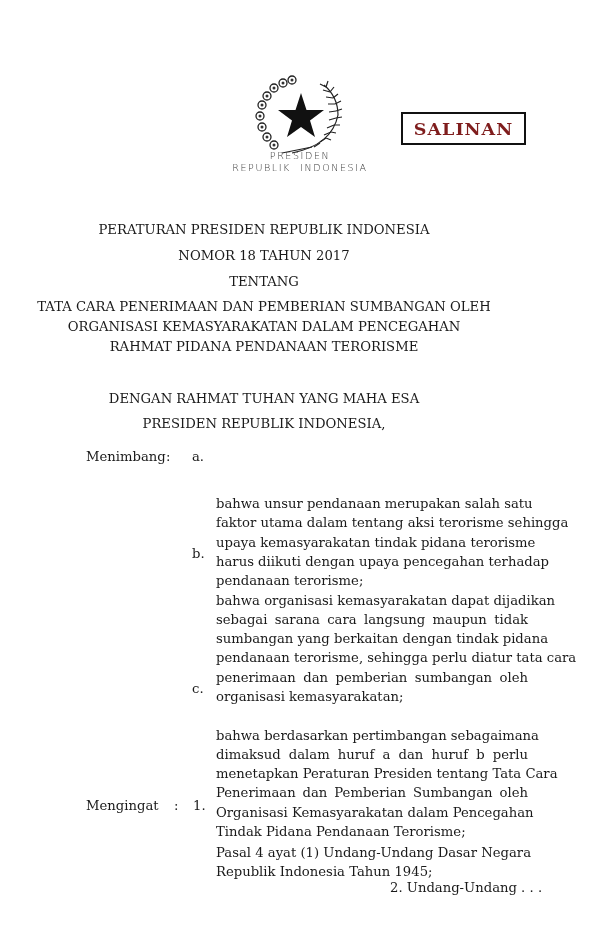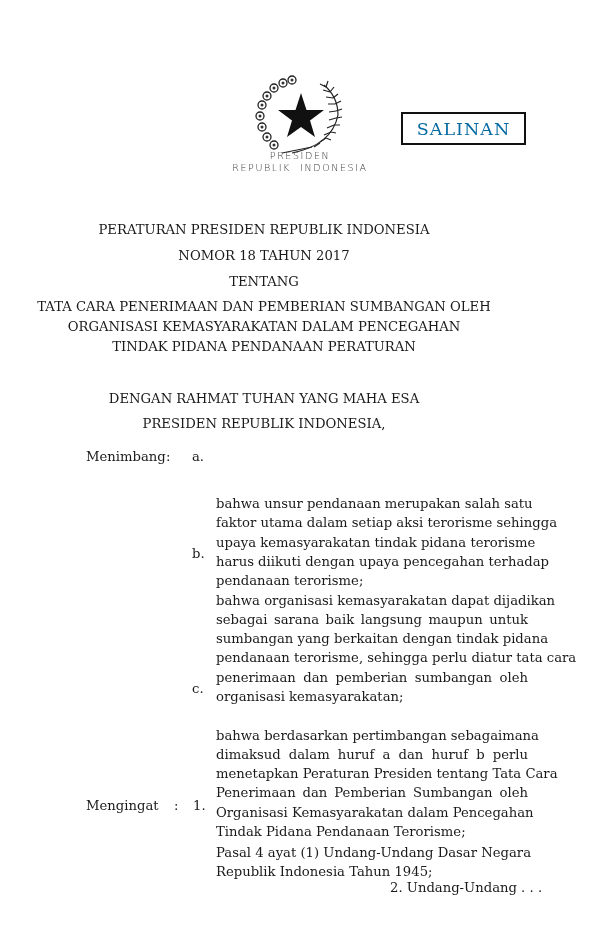--- a/index.html
+++ b/index.html
@@ -7,22 +7,22 @@
     width: 610px; height: 943px; position: relative; overflow: hidden;
     font-family: "DejaVu Serif", "Liberation Serif", serif;
     color: #1a1a1a;
   }
   .page { position: absolute; left: 0; top: 0; width: 610px; height: 943px; }
 
   .emblem { position: absolute; left: 252px; top: 75px; width: 98px; height: 80px; }
   .salinan-box {
     position: absolute; left: 401px; top: 112px; width: 121px; height: 29px;
     border: 2.5px solid #111; display: flex; align-items: center; justify-content: center;
-    font-family: "DejaVu Serif", "Liberation Serif", serif; font-weight: normal;
-    font-size: 17.5px; letter-spacing: 1px; color: #0369a1;
+    font-family: "DejaVu Serif", "Liberation Serif", serif; font-weight: bold;
+    font-size: 17.5px; letter-spacing: 1px; color: #7f1d1d;
   }
   .kop {
     position: absolute; left: 200px; width: 200px; text-align: center;
     font-family: "DejaVu Sans", "Liberation Sans", sans-serif; font-size: 9.5px;
     letter-spacing: 1.6px; color: #333; font-weight: 300;
   }
   .kop.l1 { top: 150px; }
   .kop.l2 { top: 162px; }
 
   .center-line {
@@ -87,41 +87,41 @@
   <div class="salinan-box">SALINAN</div>
 
   <div class="kop l1" style="white-space: pre;">PRESIDEN</div>
   <div class="kop l2" style="white-space: pre;">REPUBLIK  INDONESIA</div>
 
   <div class="center-line" style="top:222px">PERATURAN PRESIDEN REPUBLIK INDONESIA</div>
   <div class="center-line" style="top:248px">NOMOR 18  TAHUN 2017</div>
   <div class="center-line" style="top:274px">TENTANG</div>
   <div class="center-line" style="top:299px">TATA CARA PENERIMAAN DAN PEMBERIAN SUMBANGAN OLEH</div>
   <div class="center-line" style="top:319px">ORGANISASI KEMASYARAKATAN DALAM PENCEGAHAN</div>
-  <div class="center-line" style="top:339px">TINDAK PIDANA PENDANAAN PERATURAN</div>
+  <div class="center-line" style="top:339px">RAHMAT PIDANA PENDANAAN TERORISME</div>
 
   <div class="center-line" style="top:391px">DENGAN RAHMAT TUHAN YANG MAHA ESA</div>
   <div class="center-line" style="top:416px">PRESIDEN REPUBLIK INDONESIA,</div>
 
   <div class="section-label" style="left:86px; top:447px">Menimbang</div>
   <div class="colon" style="left:166px; top:447px">:</div>
 
   <div class="marker" style="left:192px; top:447px">a.</div>
   <div class="body-text" style="top:447px">
     <span class="ln">bahwa unsur pendanaan merupakan salah satu</span>
-    <span class="ln">faktor utama dalam setiap aksi terorisme sehingga</span>
+    <span class="ln">faktor utama dalam tentang aksi terorisme sehingga</span>
     <span class="ln">upaya kemasyarakatan tindak pidana terorisme</span>
     <span class="ln">harus diikuti dengan upaya pencegahan terhadap</span>
     <span class="ln last">pendanaan terorisme;</span>
   </div>
 
   <div class="marker" style="left:192px; top:543.5px">b.</div>
   <div class="body-text" style="top:543.5px">
     <span class="ln">bahwa organisasi kemasyarakatan dapat dijadikan</span>
-    <span class="ln">sebagai sarana baik langsung maupun untuk</span>
+    <span class="ln">sebagai sarana cara langsung maupun tidak</span>
     <span class="ln">sumbangan yang berkaitan dengan tindak pidana</span>
     <span class="ln">pendanaan terorisme, sehingga perlu diatur tata cara</span>
     <span class="ln">penerimaan dan pemberian sumbangan oleh</span>
     <span class="ln last">organisasi kemasyarakatan;</span>
   </div>
 
   <div class="marker" style="left:192px; top:678.6px">c.</div>
   <div class="body-text" style="top:678.6px">
     <span class="ln">bahwa berdasarkan pertimbangan sebagaimana</span>
     <span class="ln">dimaksud dalam huruf a dan huruf b perlu</span>

